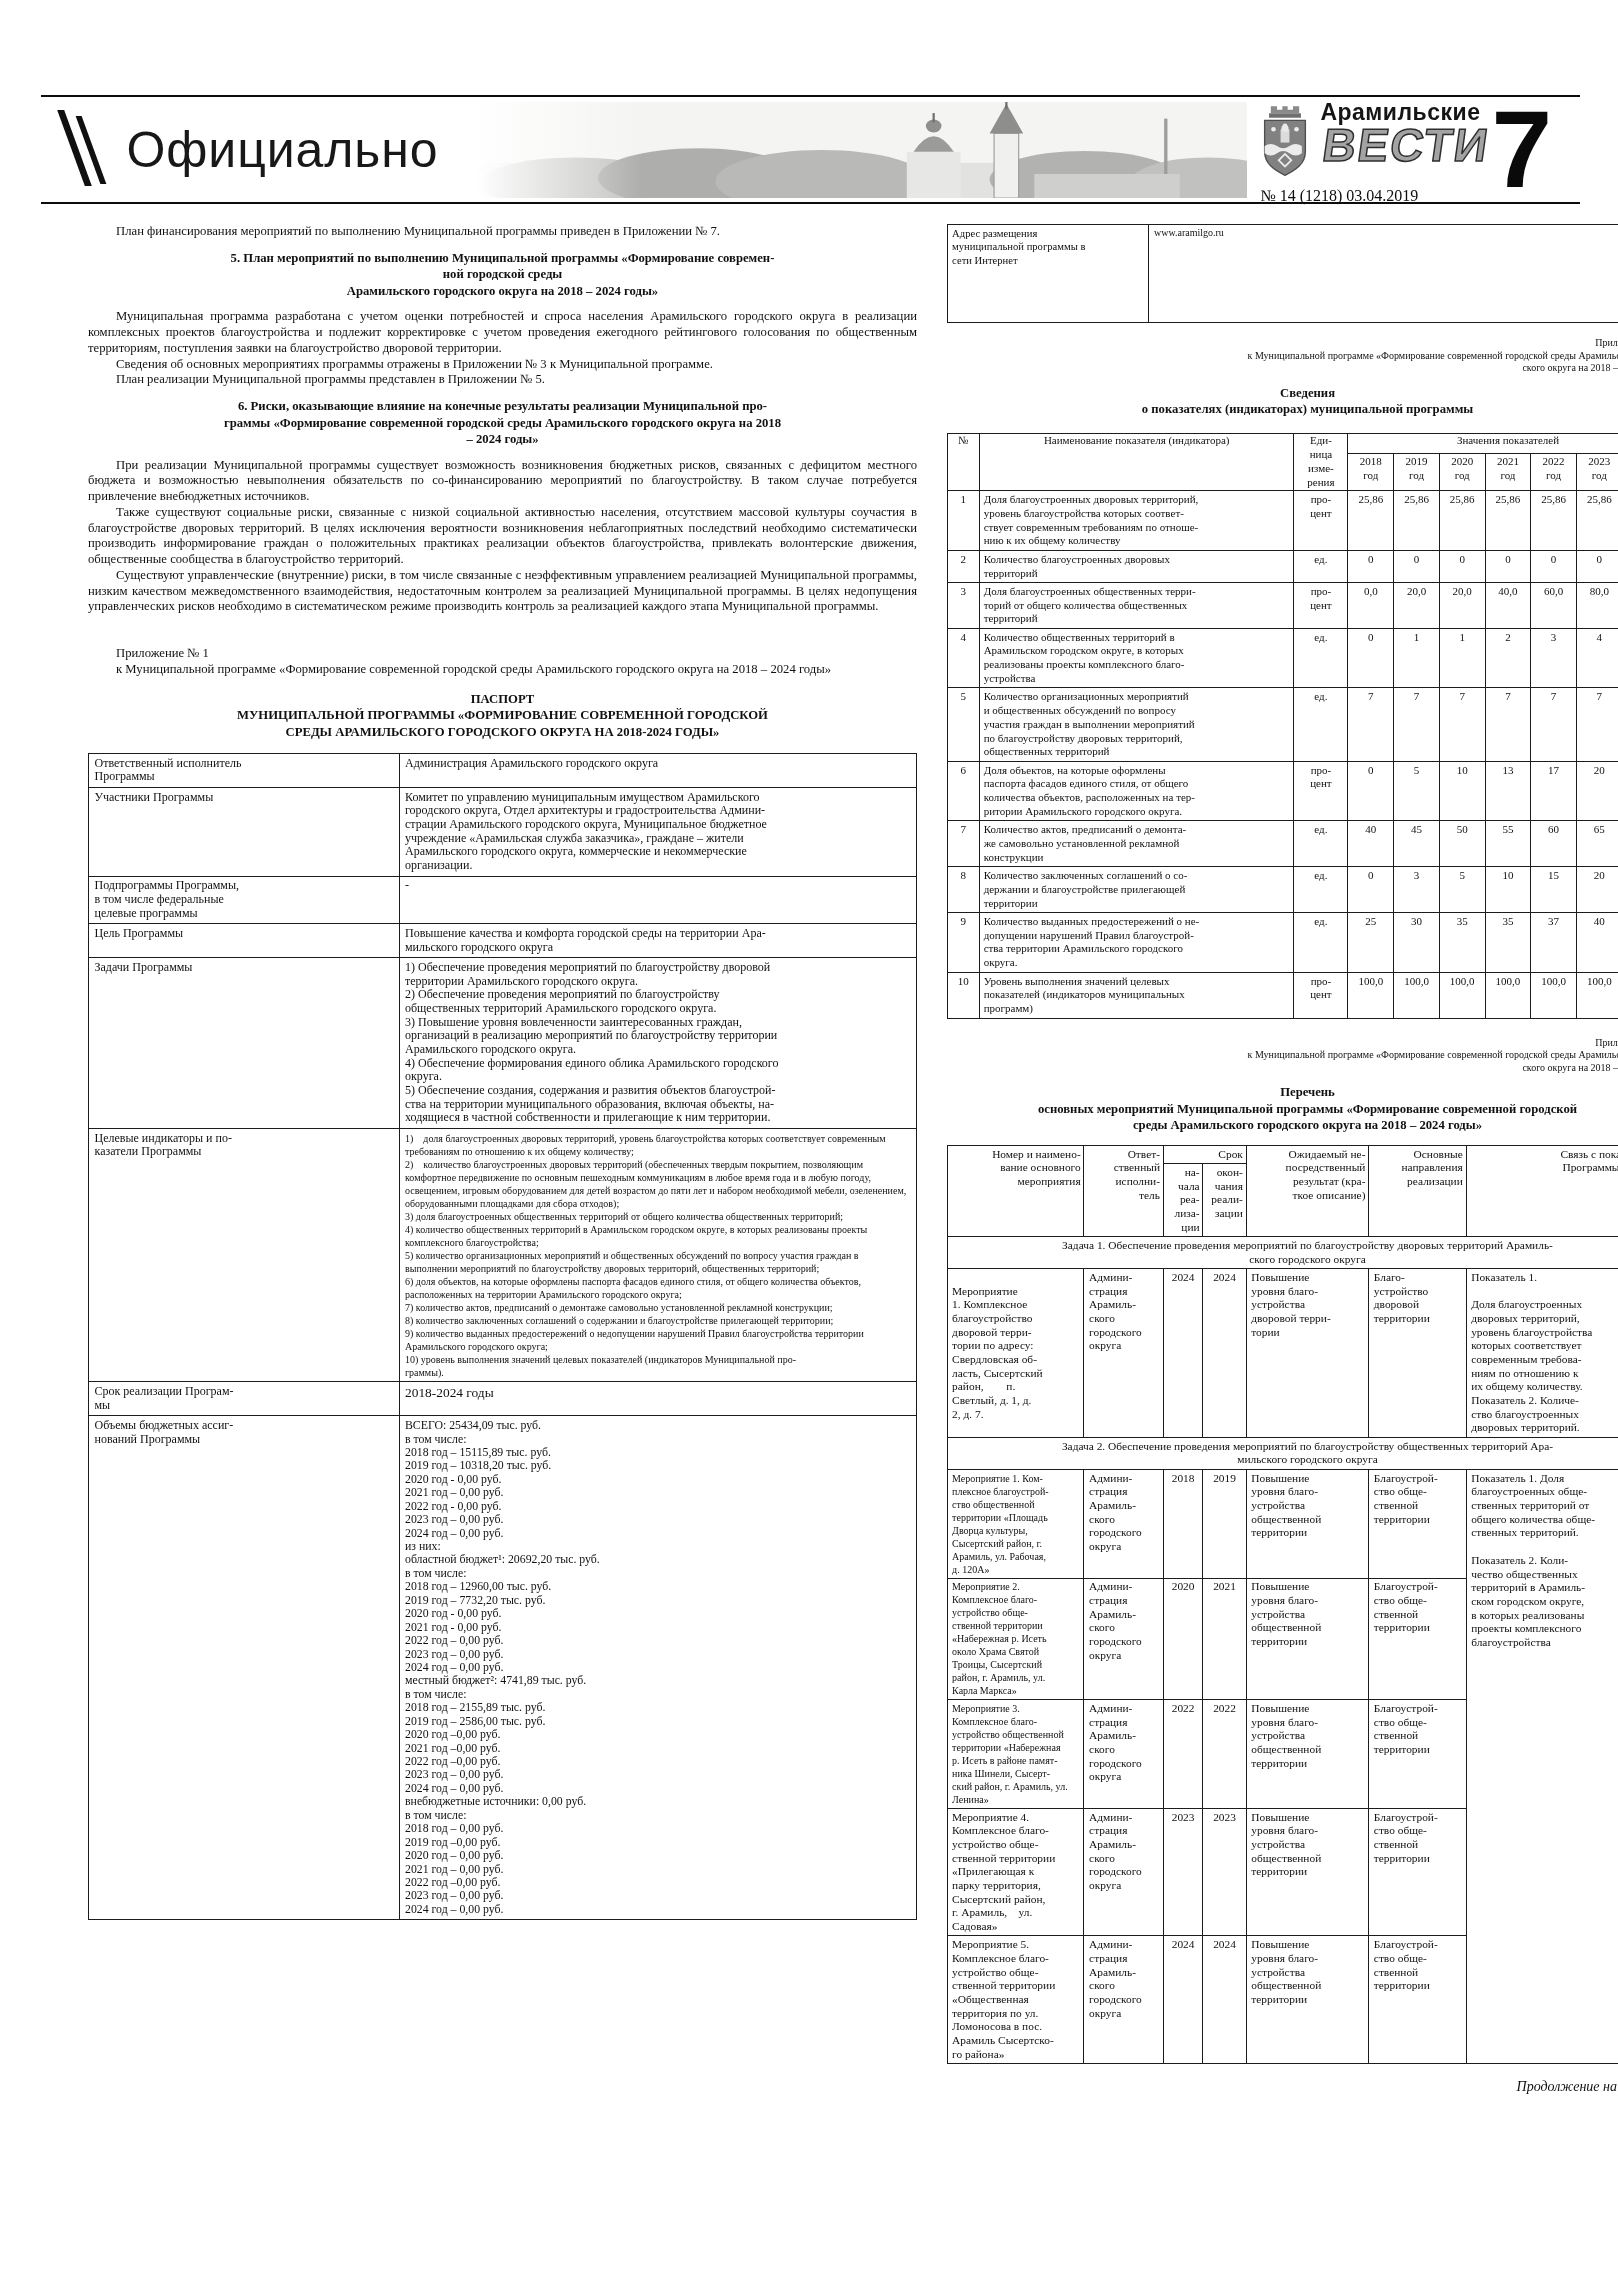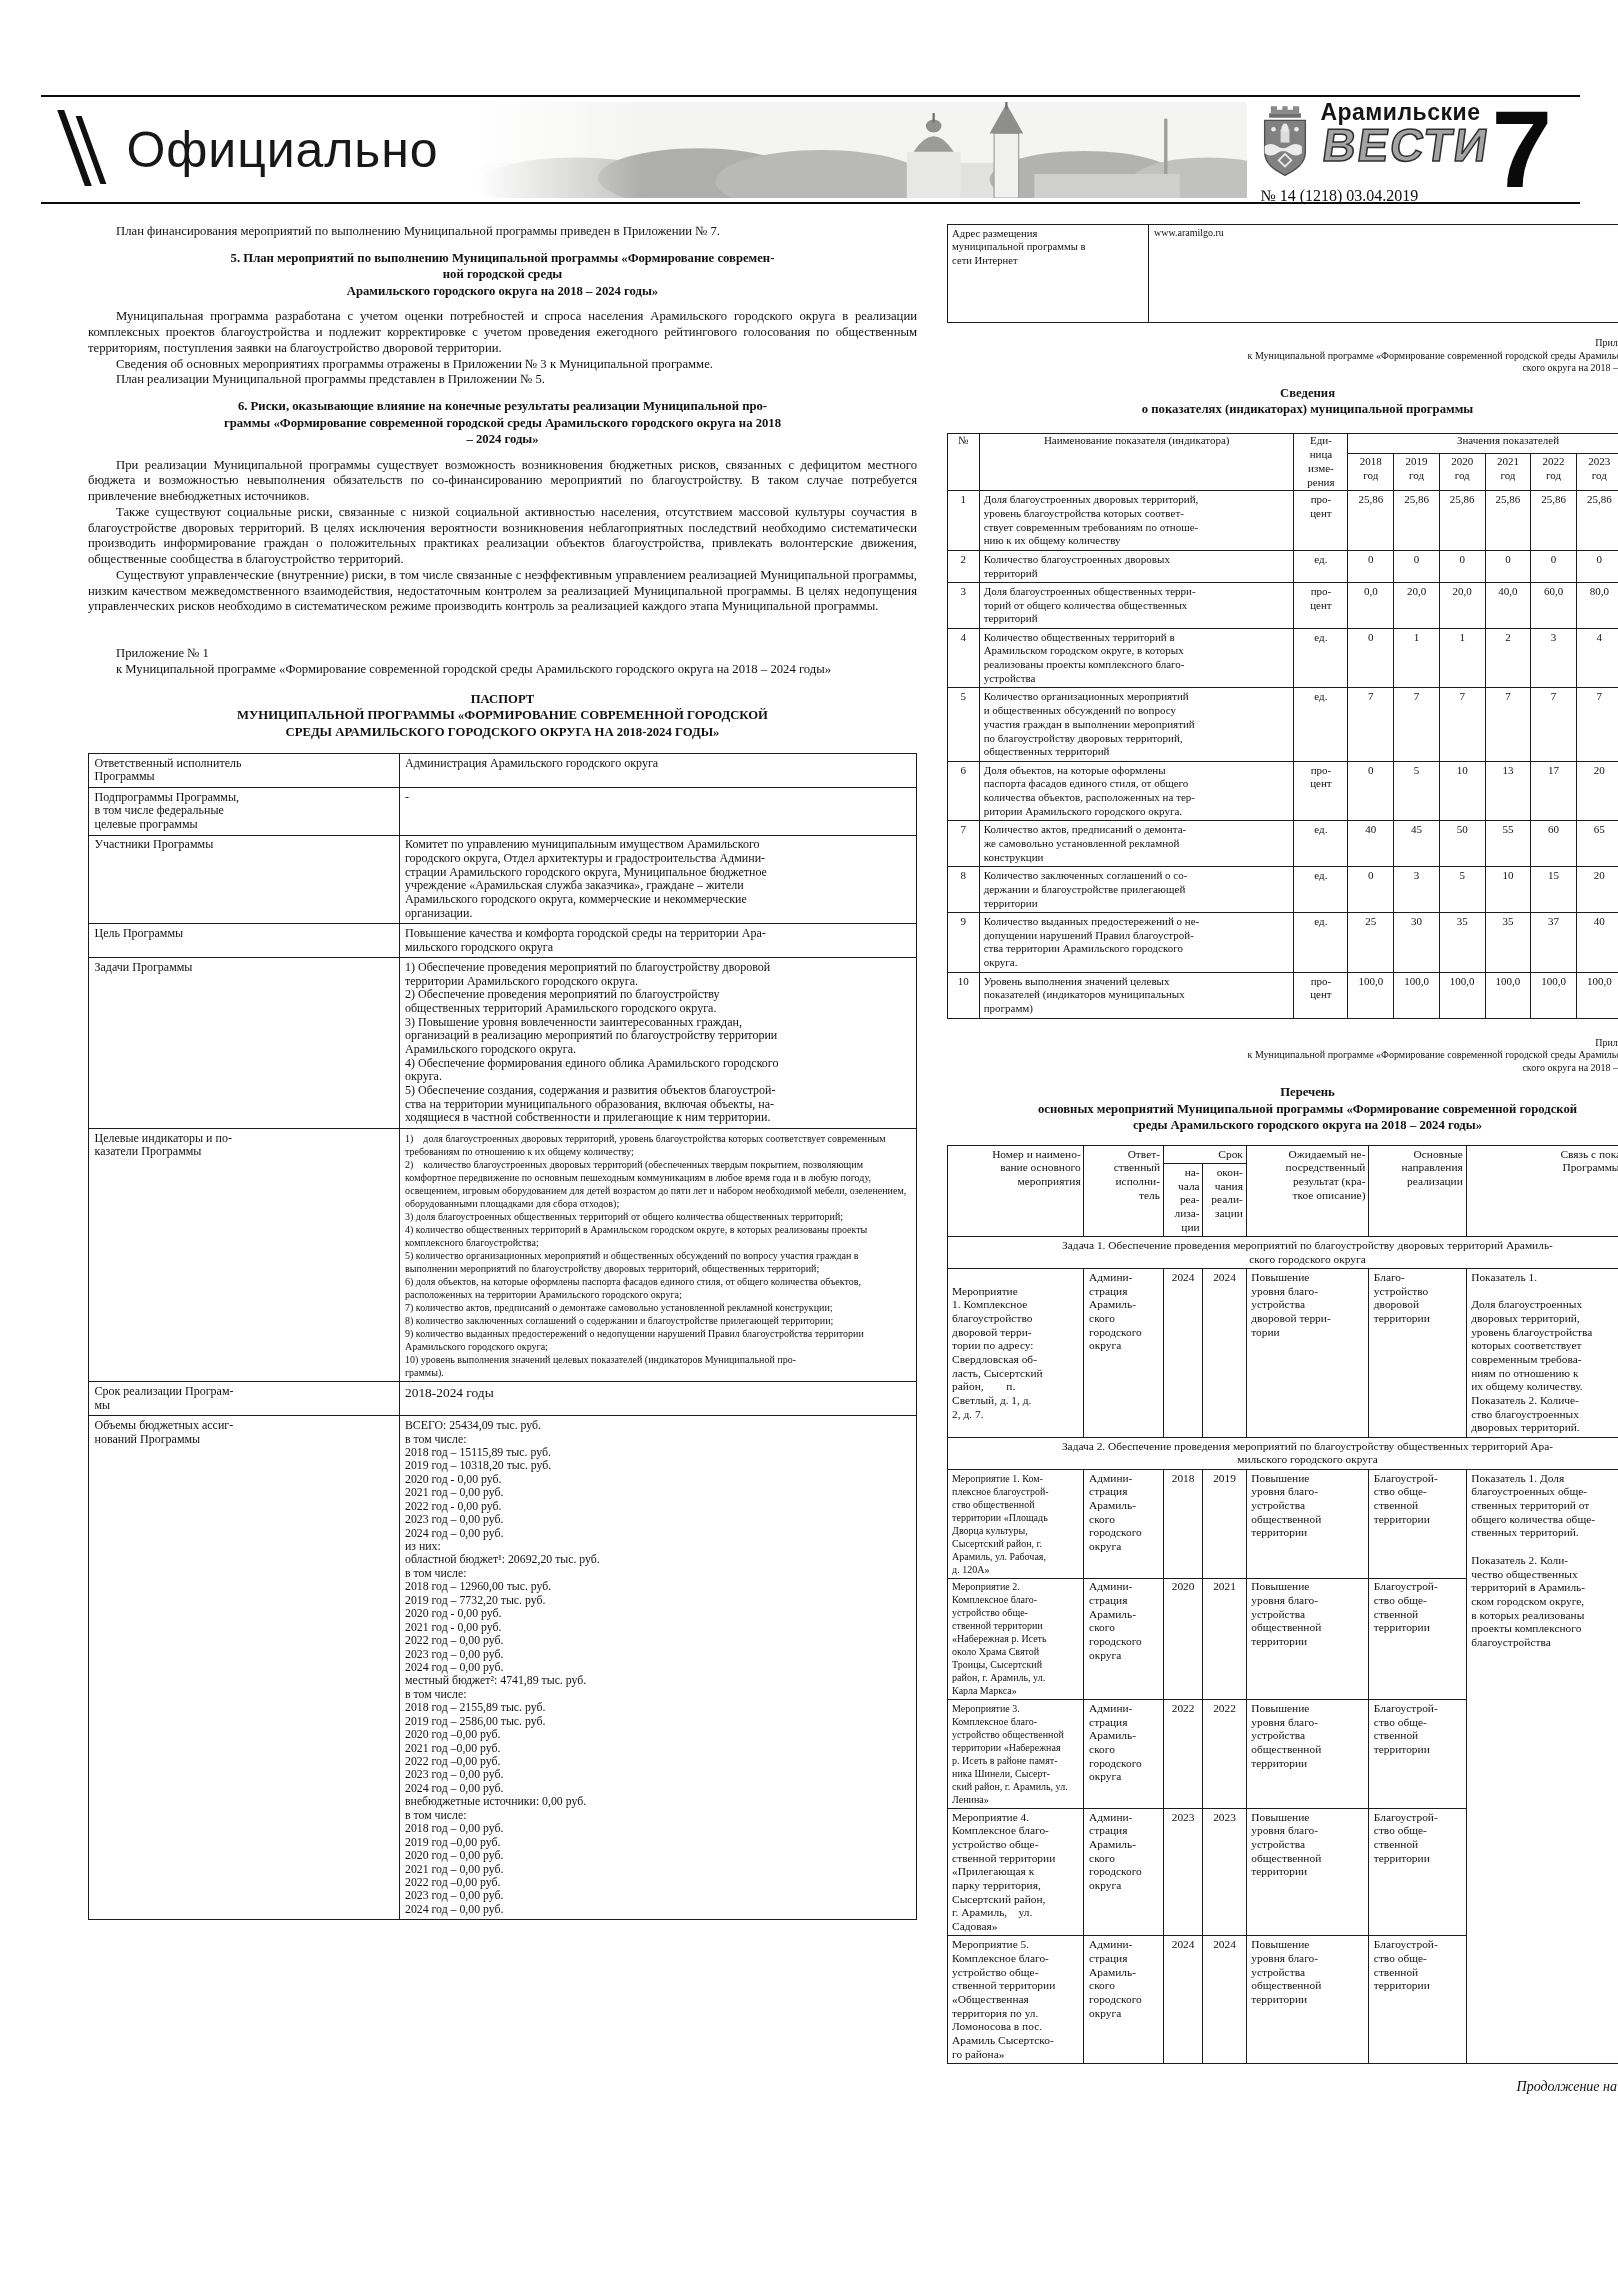--- a/index.html
+++ b/index.html
@@ -179,33 +179,33 @@
             <col style="width:37.5%">
             <col style="width:62.5%">
           </colgroup>
         <tbody>
             <tr>
           <td class="preline">Ответственный исполнитель
 Программы</td>
           <td class="preline">Администрация Арамильского городского округа</td>
         </tr>
         <tr>
-          <td class="preline">Подпрограммы Программы,
-в том числе федеральные
-целевые программы</td>
-          <td class="preline">-</td>
-        </tr>
-        <tr>
           <td class="preline">Участники Программы</td>
           <td class="preline">Комитет по управлению муниципальным имуществом Арамильского
 городского округа, Отдел архитектуры и градостроительства Админи-
 страции Арамильского городского округа, Муниципальное бюджетное
 учреждение «Арамильская служба заказчика», граждане – жители
 Арамильского городского округа, коммерческие и некоммерческие
 организации.</td>
+        </tr>
+        <tr>
+          <td class="preline">Подпрограммы Программы,
+в том числе федеральные
+целевые программы</td>
+          <td class="preline">-</td>
         </tr>
         <tr>
           <td class="preline">Цель Программы</td>
           <td class="preline">Повышение качества и комфорта городской среды на территории Ара-
 мильского городского округа</td>
         </tr>
         <tr>
           <td class="preline">Задачи Программы</td>
           <td class="preline">1) Обеспечение проведения мероприятий по благоустройству дворовой
 территории Арамильского городского округа.

